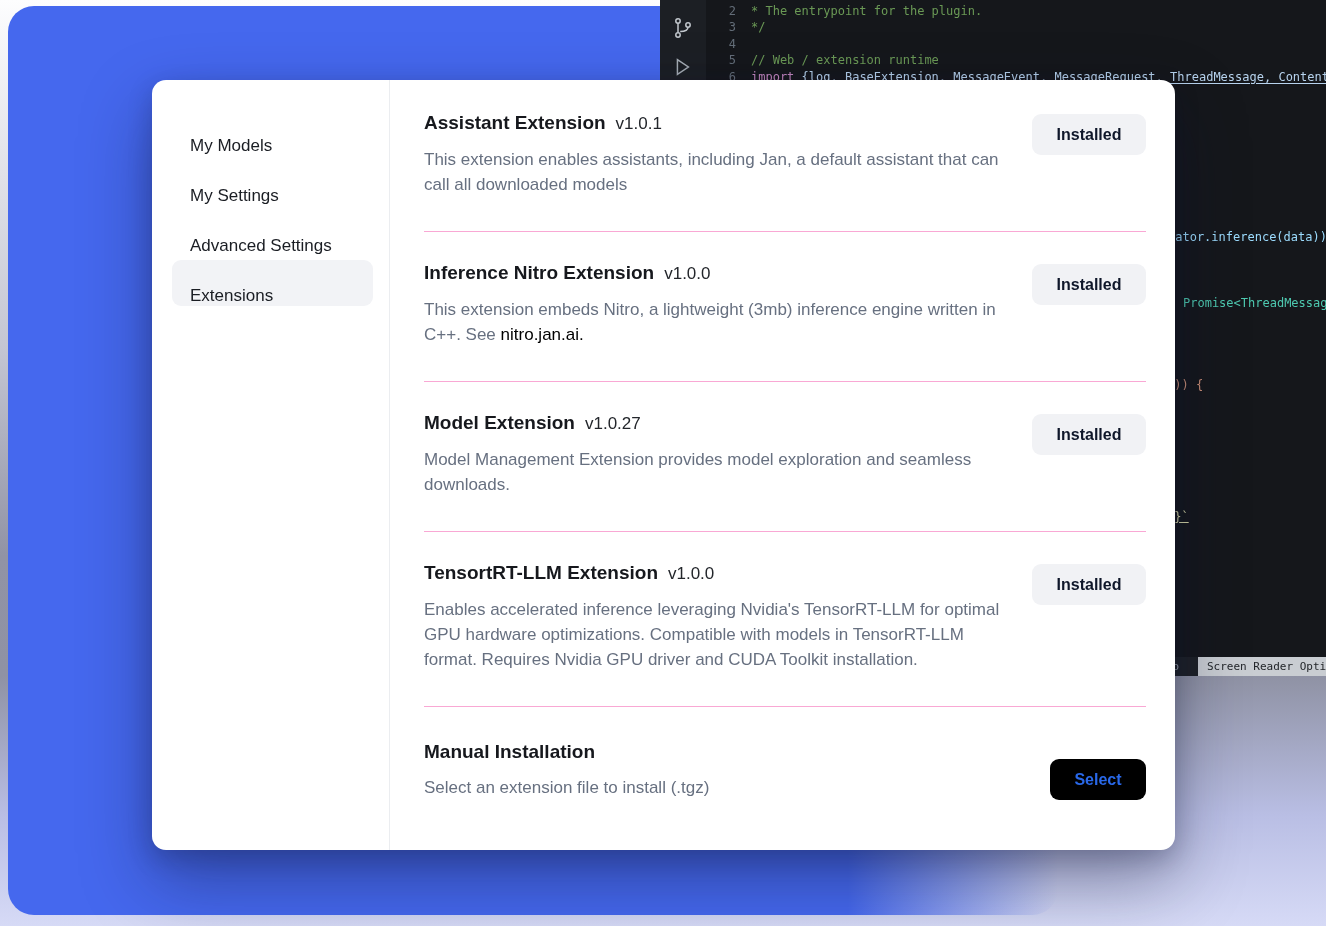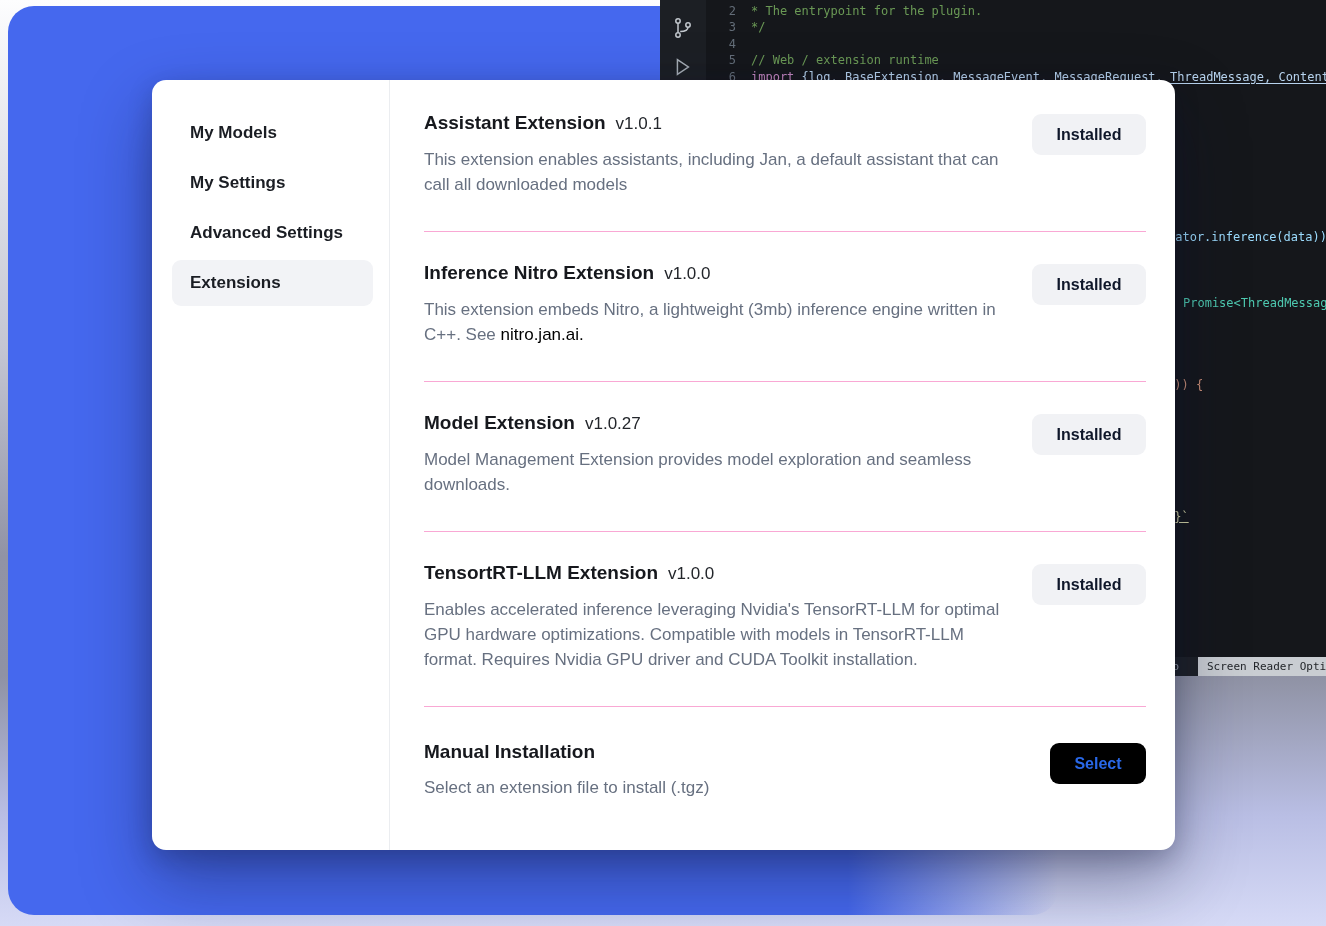--- a/index.html
+++ b/index.html
@@ -49,30 +49,30 @@
 
   
   .modal {
     position:absolute; left:152px; top:80px; width:1023px; height:770px;
     background:#ffffff; border-radius:14px; z-index:3; display:flex; overflow:hidden;
     box-shadow:0 30px 70px rgba(15,20,50,.40), 0 8px 24px rgba(15,20,50,.22);
   }
 
   .sidebar { width:238px; flex:none; border-right:1px solid #ebedf0; padding:30px 16px 0 20px; }
   .side-item {
-    height:46px; display:flex; align-items:center; padding:0 18px; margin-bottom:4px;
-    border-radius:9px; font-size:17px; font-weight:700; color:#1a1d23; cursor:pointer;
+    height:46px; display:flex; align-items:flex-end; padding:0 18px; margin-bottom:4px;
+    border-radius:9px; font-size:17px; font-weight:400; color:#1a1d23; cursor:pointer;
   }
   .side-item.active { background:#f2f3f6; }
 
   .content { flex:1; padding:24px 29px 0 34px; }
   .ext-row { display:flex; align-items:flex-start; padding:30px 0 34px; }
   .ext-row.first { padding-top:8px; }
   .ext-row.bordered { border-top:1px solid #f9a8d4; }
-  .ext-row.manual { padding-top:34px; }
+  .ext-row.manual { padding-top:34px;align-items:flex-end; }
   .ext-info { width:588px; flex:none; }
   .ext-head { font-size:19px; line-height:22px; margin-bottom:12px; color:#16181d; font-weight:700; }
   .ext-version { font-size:17px; font-weight:400; color:#23262b; margin-left:10px; }
   .ext-desc { font-size:17px; line-height:25px; color:#677080; font-weight:400; }
   .link { color:#000000; text-decoration:none; cursor:pointer; }
 
   .btn {
     margin-left:auto; margin-top:2px; border:none; border-radius:9px;
     font-family:inherit; font-size:16px; font-weight:700; cursor:pointer;
     height:41px; display:flex; align-items:center; justify-content:center;

